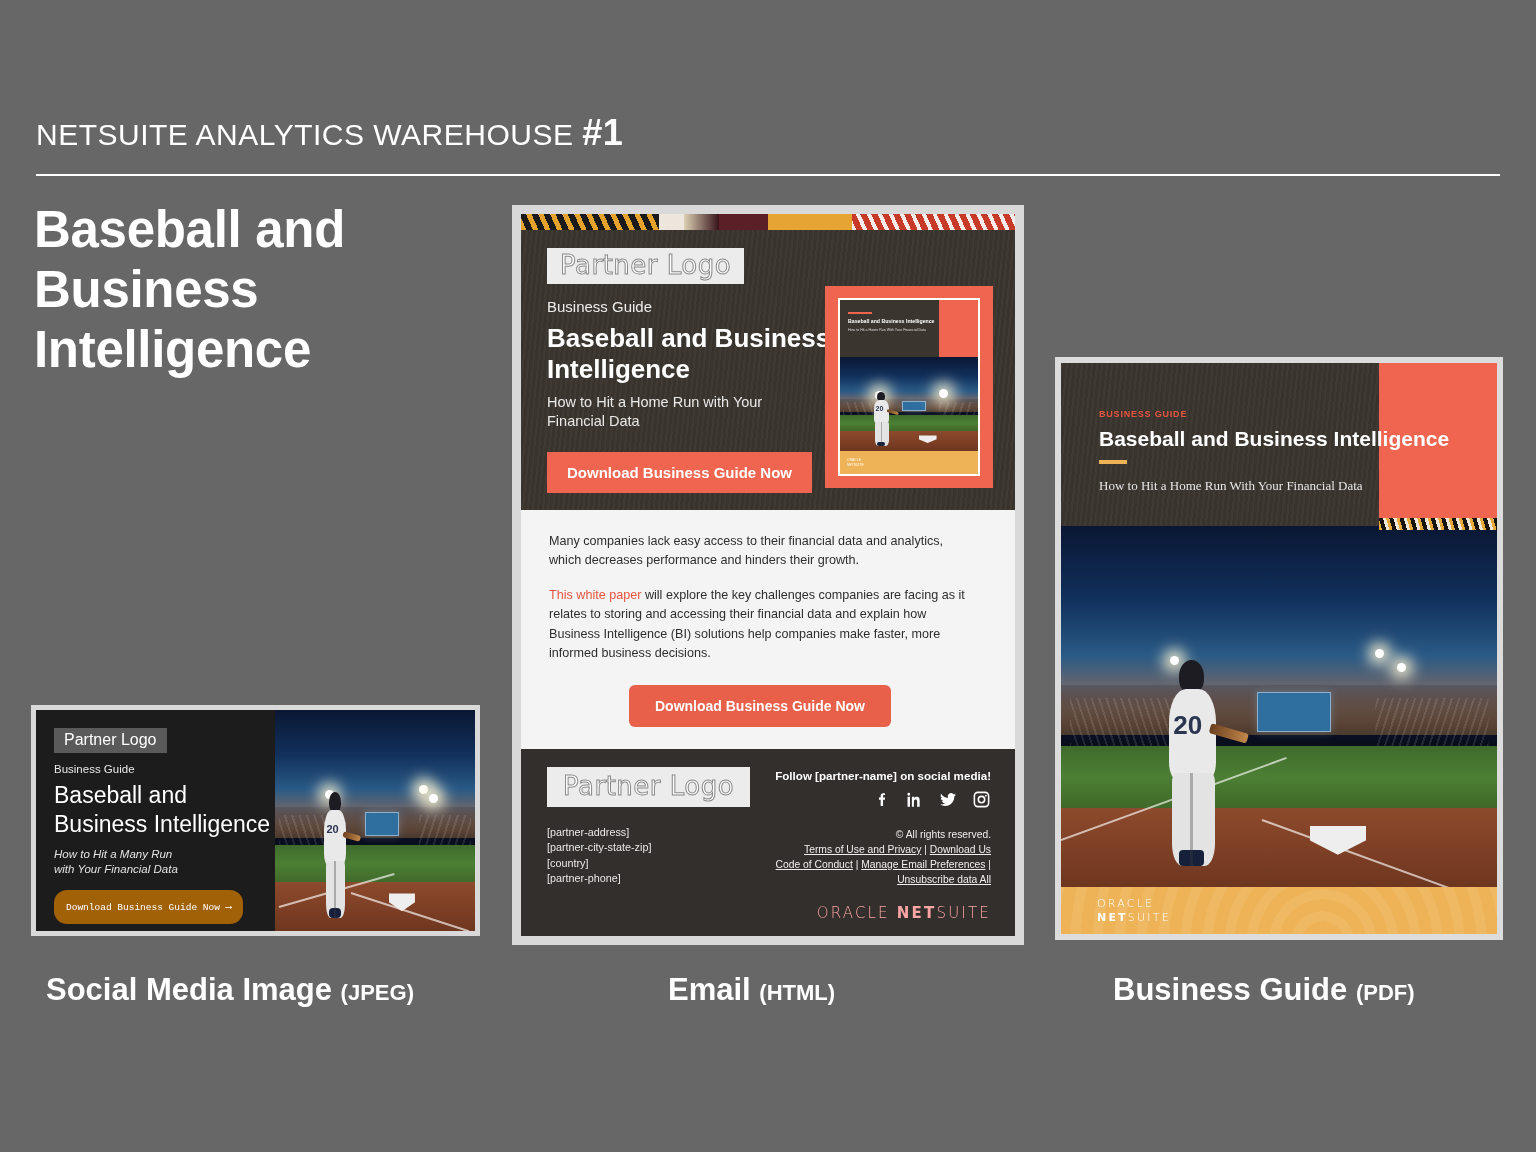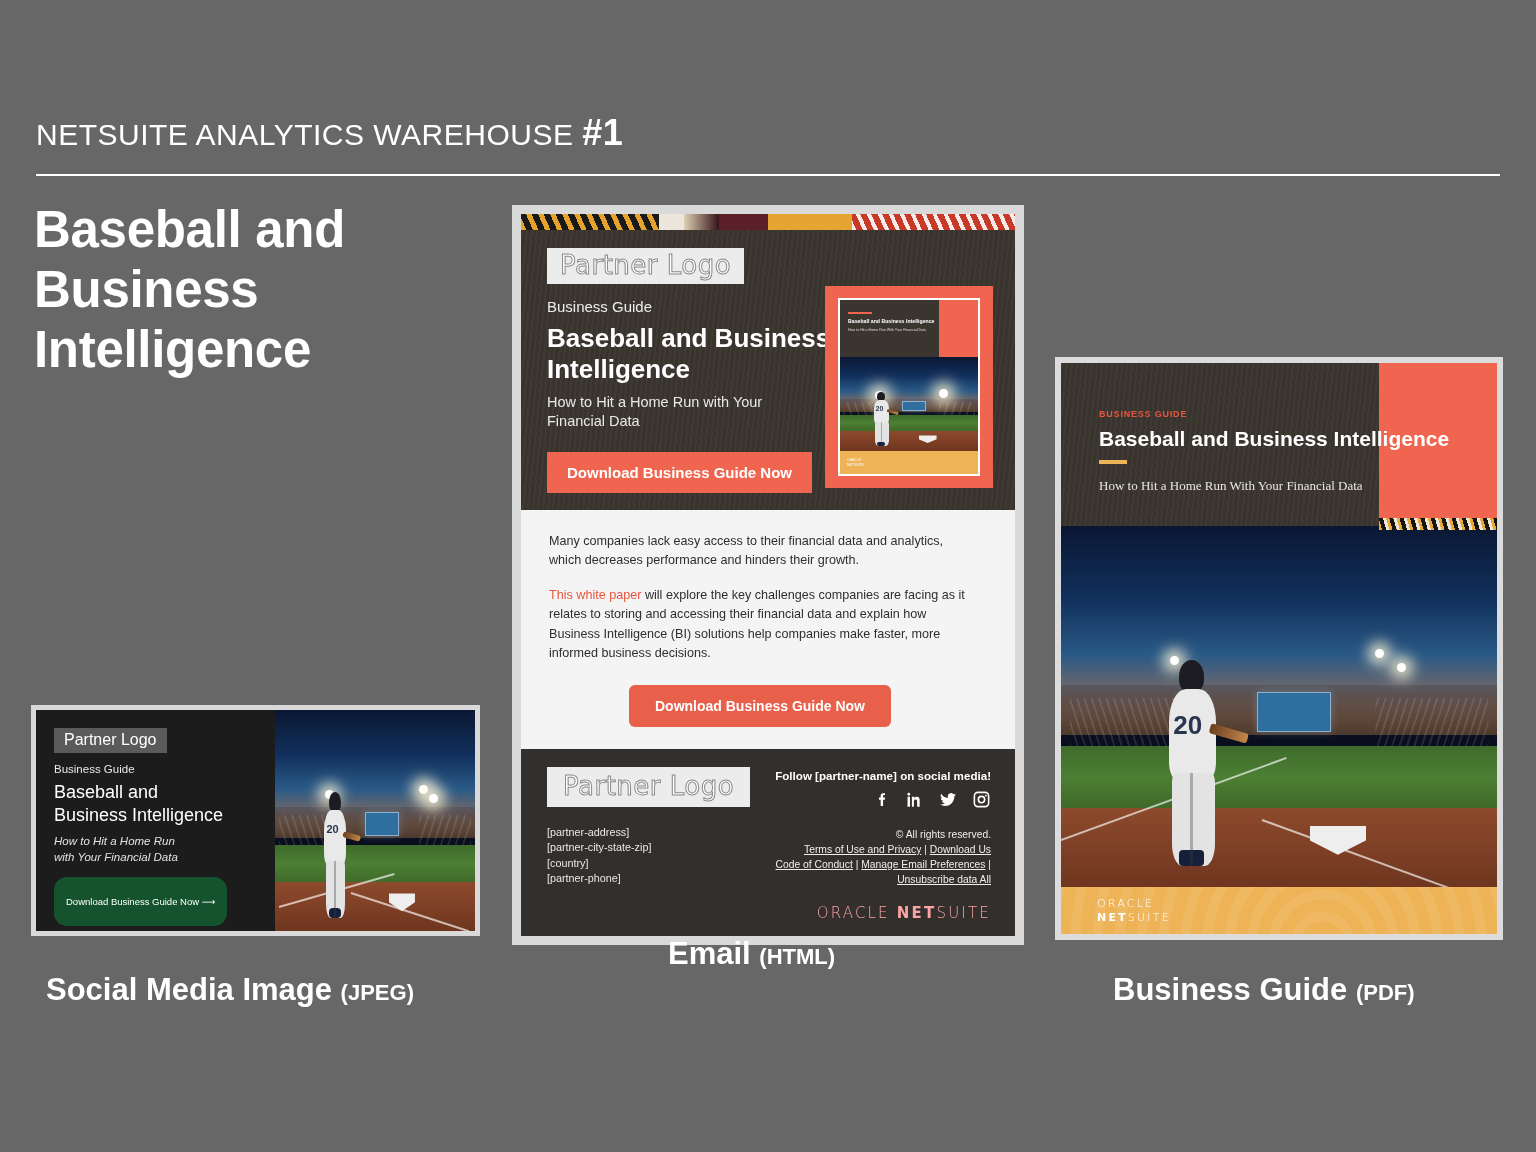--- a/index.html
+++ b/index.html
@@ -87,43 +87,43 @@
     margin-bottom: 10px;
     white-space: nowrap;
   }
   .sm-kicker {
     color: #e8e8e8;
     font-size: 11.5px;
     margin-bottom: 6px;
   }
   .sm-title {
     color: #ffffff;
-    font-size: 18px;
+    font-size: 23px;
     line-height: 1.28;
     font-weight: 400;
     margin-bottom: 7px;
   }
   .sm-sub {
     color: #e2e2e2;
     font-size: 11.5px;
     font-style: italic;
     line-height: 1.35;
     margin-bottom: 12px;
   }
   .sm-cta {
     display: inline-block;
-    background: #14532d;
+    background: #a16207;
     color: #ffffff;
     font-size: 9.5px;
-    padding: 19px 12px;
+    padding: 11px 12px;
     border-radius: 13px;
     white-space: nowrap;
     border: none;
     cursor: pointer;
-    font-family: Liberation Sans, sans-serif;
+    font-family: Liberation Mono, monospace;
   }
   .sm-photo {
     position: absolute;
     right: 0; top: 0;
     width: 47%;
     height: 100%;
   }
 
   
   .ballpark { position: relative; overflow: hidden; background: #0d1b3a; }
@@ -371,21 +371,21 @@
   }
   .pdf-foot .ons { position:relative; color:#ffffff; font-size:11px; line-height:1.25; }
 
   
   .caption {
     position:absolute; color:#ffffff; font-weight:700; white-space:nowrap;
   }
   .caption .big { font-size:31px; }
   .caption .small { font-size:22px; }
   .cap-sm { left:46px; top:972px; }
-  .cap-em { left:668px; top:936px; }
+  .cap-em { left:668px; top:972px; }
   .cap-pdf { left:1113px; top:972px; }
 </style>
 </head>
 <body>
 
 <div class="canvas">
 
   <div class="header-eyebrow"><span>NETSUITE ANALYTICS WAREHOUSE </span><span class="num">#1</span></div>
   <div class="header-rule"></div>
   <div class="page-title">Baseball and Business Intelligence</div>
@@ -393,21 +393,21 @@
   <div class="sm-panel">
     <div class="sm-inner">
       <div class="sm-left">
         <div class="sm-logo-badge">Partner Logo</div>
         <div class="sm-kicker">Business Guide</div>
         <div class="sm-title">
           <span>Baseball and</span><br>
           <span>Business Intelligence</span>
         </div>
         <div class="sm-sub">
-          <span>How to Hit a Home Run</span><br>
+          <span>How to Hit a Many Run</span><br>
           <span>with Your Financial Data</span>
         </div>
         <button class="sm-cta">Download Business Guide Now ⟶</button>
       </div>
       <div class="sm-photo ballpark">
         <div class="bp-sky"></div>
         <div class="bp-stands"></div>
         <div class="bp-board"></div>
         <div class="bp-light l1"></div>
         <div class="bp-light l2"></div>

